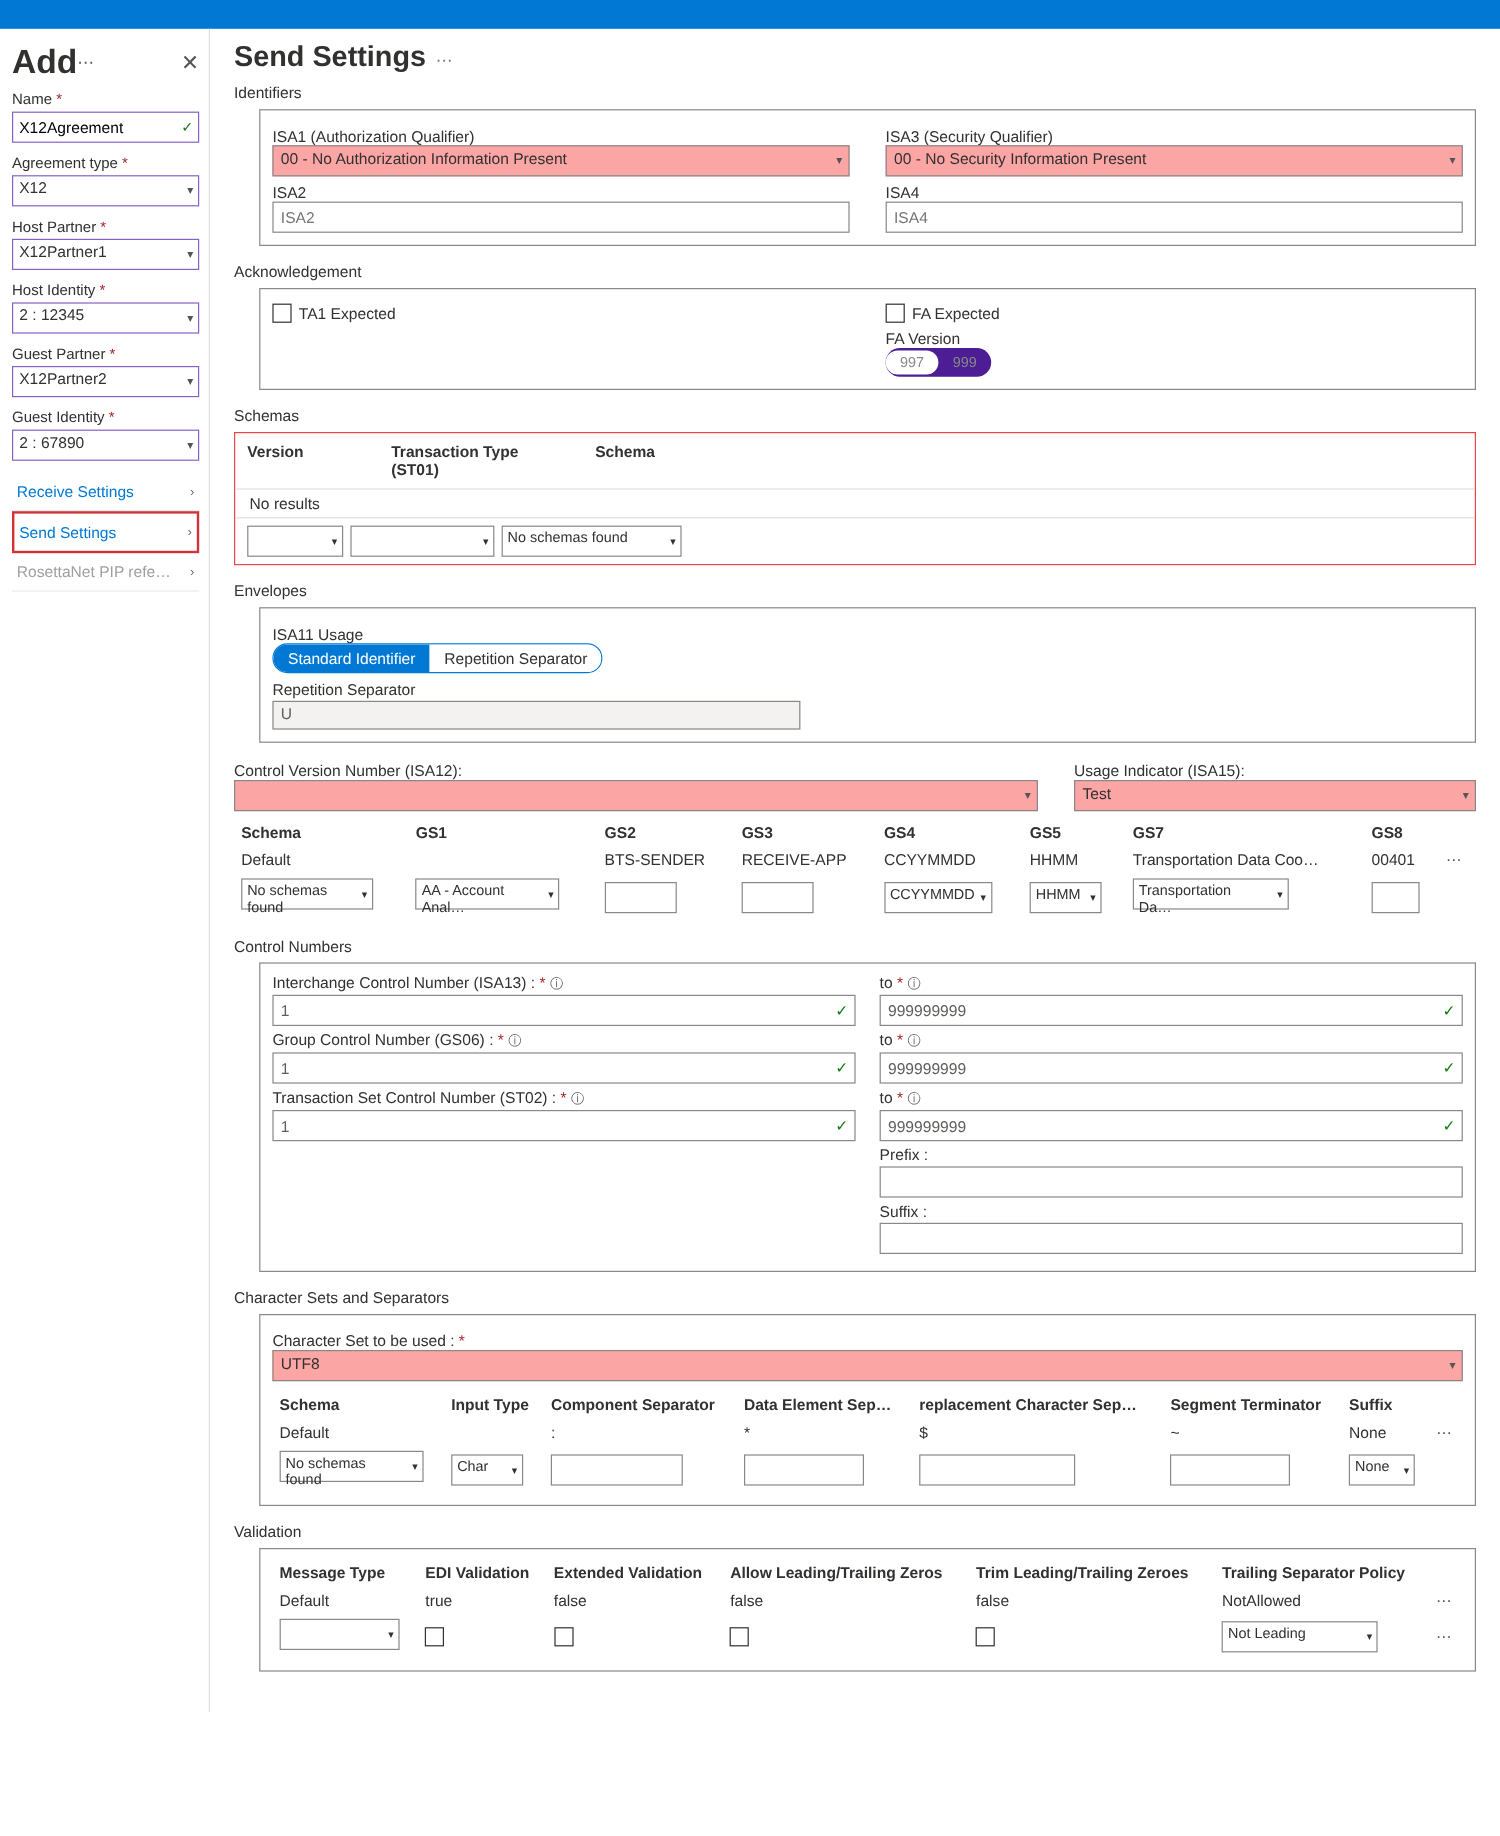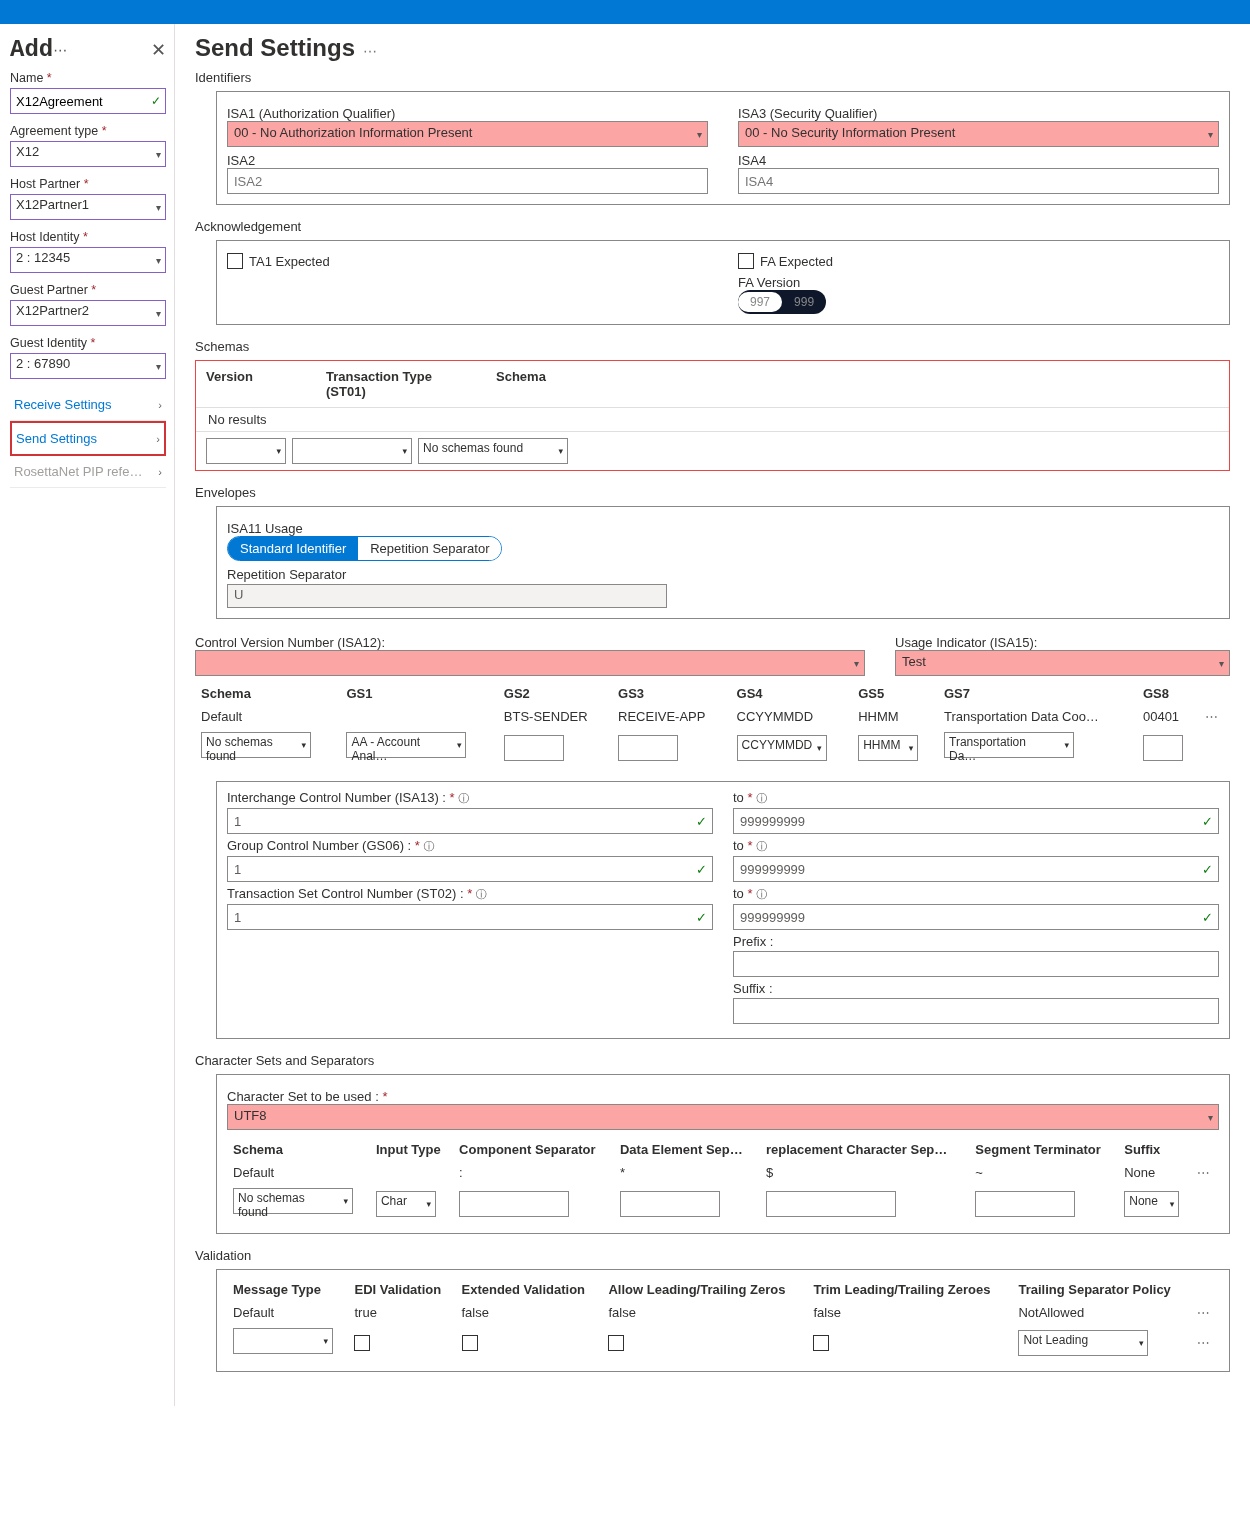--- a/index.html
+++ b/index.html
@@ -1,21 +1,21 @@
 <!DOCTYPE html>
 <html><head>
 <meta charset="utf-8">
 <style>
 * { box-sizing: border-box; margin: 0; padding: 0; font-family: "Segoe UI", Arial, sans-serif; }
 body { font-size: 13px; color: #323130; background: #fff; }
 .topbar { height: 24px; background: #0078d4; }
 .layout { display: flex; }
 .sidebar { width: 175px; padding: 12px 8px 12px 10px; border-right: 1px solid #e1dfdd; }
 .sidebar-header { display:flex; align-items:center; justify-content:space-between; margin-bottom:8px;}
-.sidebar-title { font-size: 24px; font-weight: 600; font-family: Liberation Mono, monospace; }
+.sidebar-title { font-size: 28px; font-weight: 600; }
 .sidebar-header .dots { font-size:14px; color:#555; }
 .close-x { font-size: 18px; color:#555; cursor:pointer; margin-left:auto; }
 .form-row { margin-bottom: 10px; }
 .label { font-size: 12.5px; color: #323130; margin-bottom: 3px; display:block; }
 .req::after { content:" *"; color:#a4262c; }
 .field { width:100%; border:1px solid #8a8886; height:26px; padding:2px 22px 2px 5px; position:relative; font-size:13px; background:#fff; }
 .purple { border-color:#8661c5; }
 .field-wrap { position:relative; }
 .field-wrap .chev, .select .chev { position:absolute; right:5px; top:50%; transform:translateY(-50%); font-size:10px; color:#555; pointer-events:none;}
 .field-wrap .check { position:absolute; right:5px; top:50%; transform:translateY(-50%); color:#107c10; font-size:12px;}
@@ -29,21 +29,21 @@
 .page-title .dots { font-size:14px; color:#777; margin-left:8px; font-weight:400;}
 .section { margin-bottom:14px; }
 .section-title { font-size:13px; color:#323130; margin-bottom:6px; }
 .box { border:1px solid #8a8886; padding:8px 10px 10px 10px;margin-left:21px; }
 .row2 { display:flex; gap:30px;}
 .col { flex:1; }
 .select { position:relative; border:1px solid #8a8886; height:26px; padding:3px 34px 3px 6px; font-size:13px; background:#fca5a5; width:100%; }
 .input-plain { border:1px solid #8a8886; height:26px; padding:3px 6px; font-size:13px; background:#fff; width:100%; color:#605e5c;}
 .checkbox-row { display:flex; align-items:center; gap:6px; margin-top:4px;}
 .checkbox { width:16px; height:16px; border:1px solid #323130; }
-.toggle-pill { display:inline-flex; border-radius:14px; background:#0f172a; height:24px; align-items:center; font-size:12px;}
+.toggle-pill { display:inline-flex; border-radius:14px; background:#4c1d95; height:24px; align-items:center; font-size:12px;}
 .toggle-pill span { padding:3px 12px; border-radius:14px; color:#888;}
 .toggle-pill span.on { background:#fff; color:#888;}
 .th-row { display:flex; padding:8px 10px; font-weight:600; font-size:13px; border-bottom:1px solid #e1dfdd;}
 .th-row > div { margin-right:30px; }
 .no-results { padding:4px 12px; font-size:13px;}
 .schema-inputs { display:flex; gap:6px; padding:6px 10px; border-top:1px solid #e1dfdd;}
 .pill-row { display:inline-flex; border:1px solid #0078d4; border-radius:16px; overflow:hidden;}
 .pill-on { background:#0078d4; color:#fff; padding:4px 12px; font-size:13px;}
 .pill-off { background:#fff; color:#323130; padding:4px 12px; font-size:13px;}
 .mini { font-size:13px; margin-top:6px;}
@@ -259,20 +259,21 @@
           <td><div class="small-select" style="width:60px"><span>HHMM</span><span class="chev">▾</span></div></td>
           <td><div class="small-select" style="width:130px"><span>Transportation Da…</span><span class="chev">▾</span></div></td>
           <td><input class="small-input" style="width: 40px;"></td>
           <td></td>
         </tr>
       </tbody>
         </table>
     </div>
 
     <div class="section">
+      <div class="section-title">Control Numbers</div>
       <div class="box">
         <div class="ctrl-row">
           <div class="ctrl-col">
             <div class="ctrl-label"><span>Interchange Control Number (ISA13) :</span> <span style="color:#a4262c">*</span> <span class="info">ⓘ</span></div>
             <div class="input-green"><input class="input-plain" value="1" style=""><span class="check">✓</span></div>
           </div>
           <div class="ctrl-col">
             <div class="ctrl-label"><span>to</span> <span style="color:#a4262c">*</span> <span class="info">ⓘ</span></div>
             <div class="input-green"><input class="input-plain" value="999999999" style=""><span class="check">✓</span></div>
           </div>

